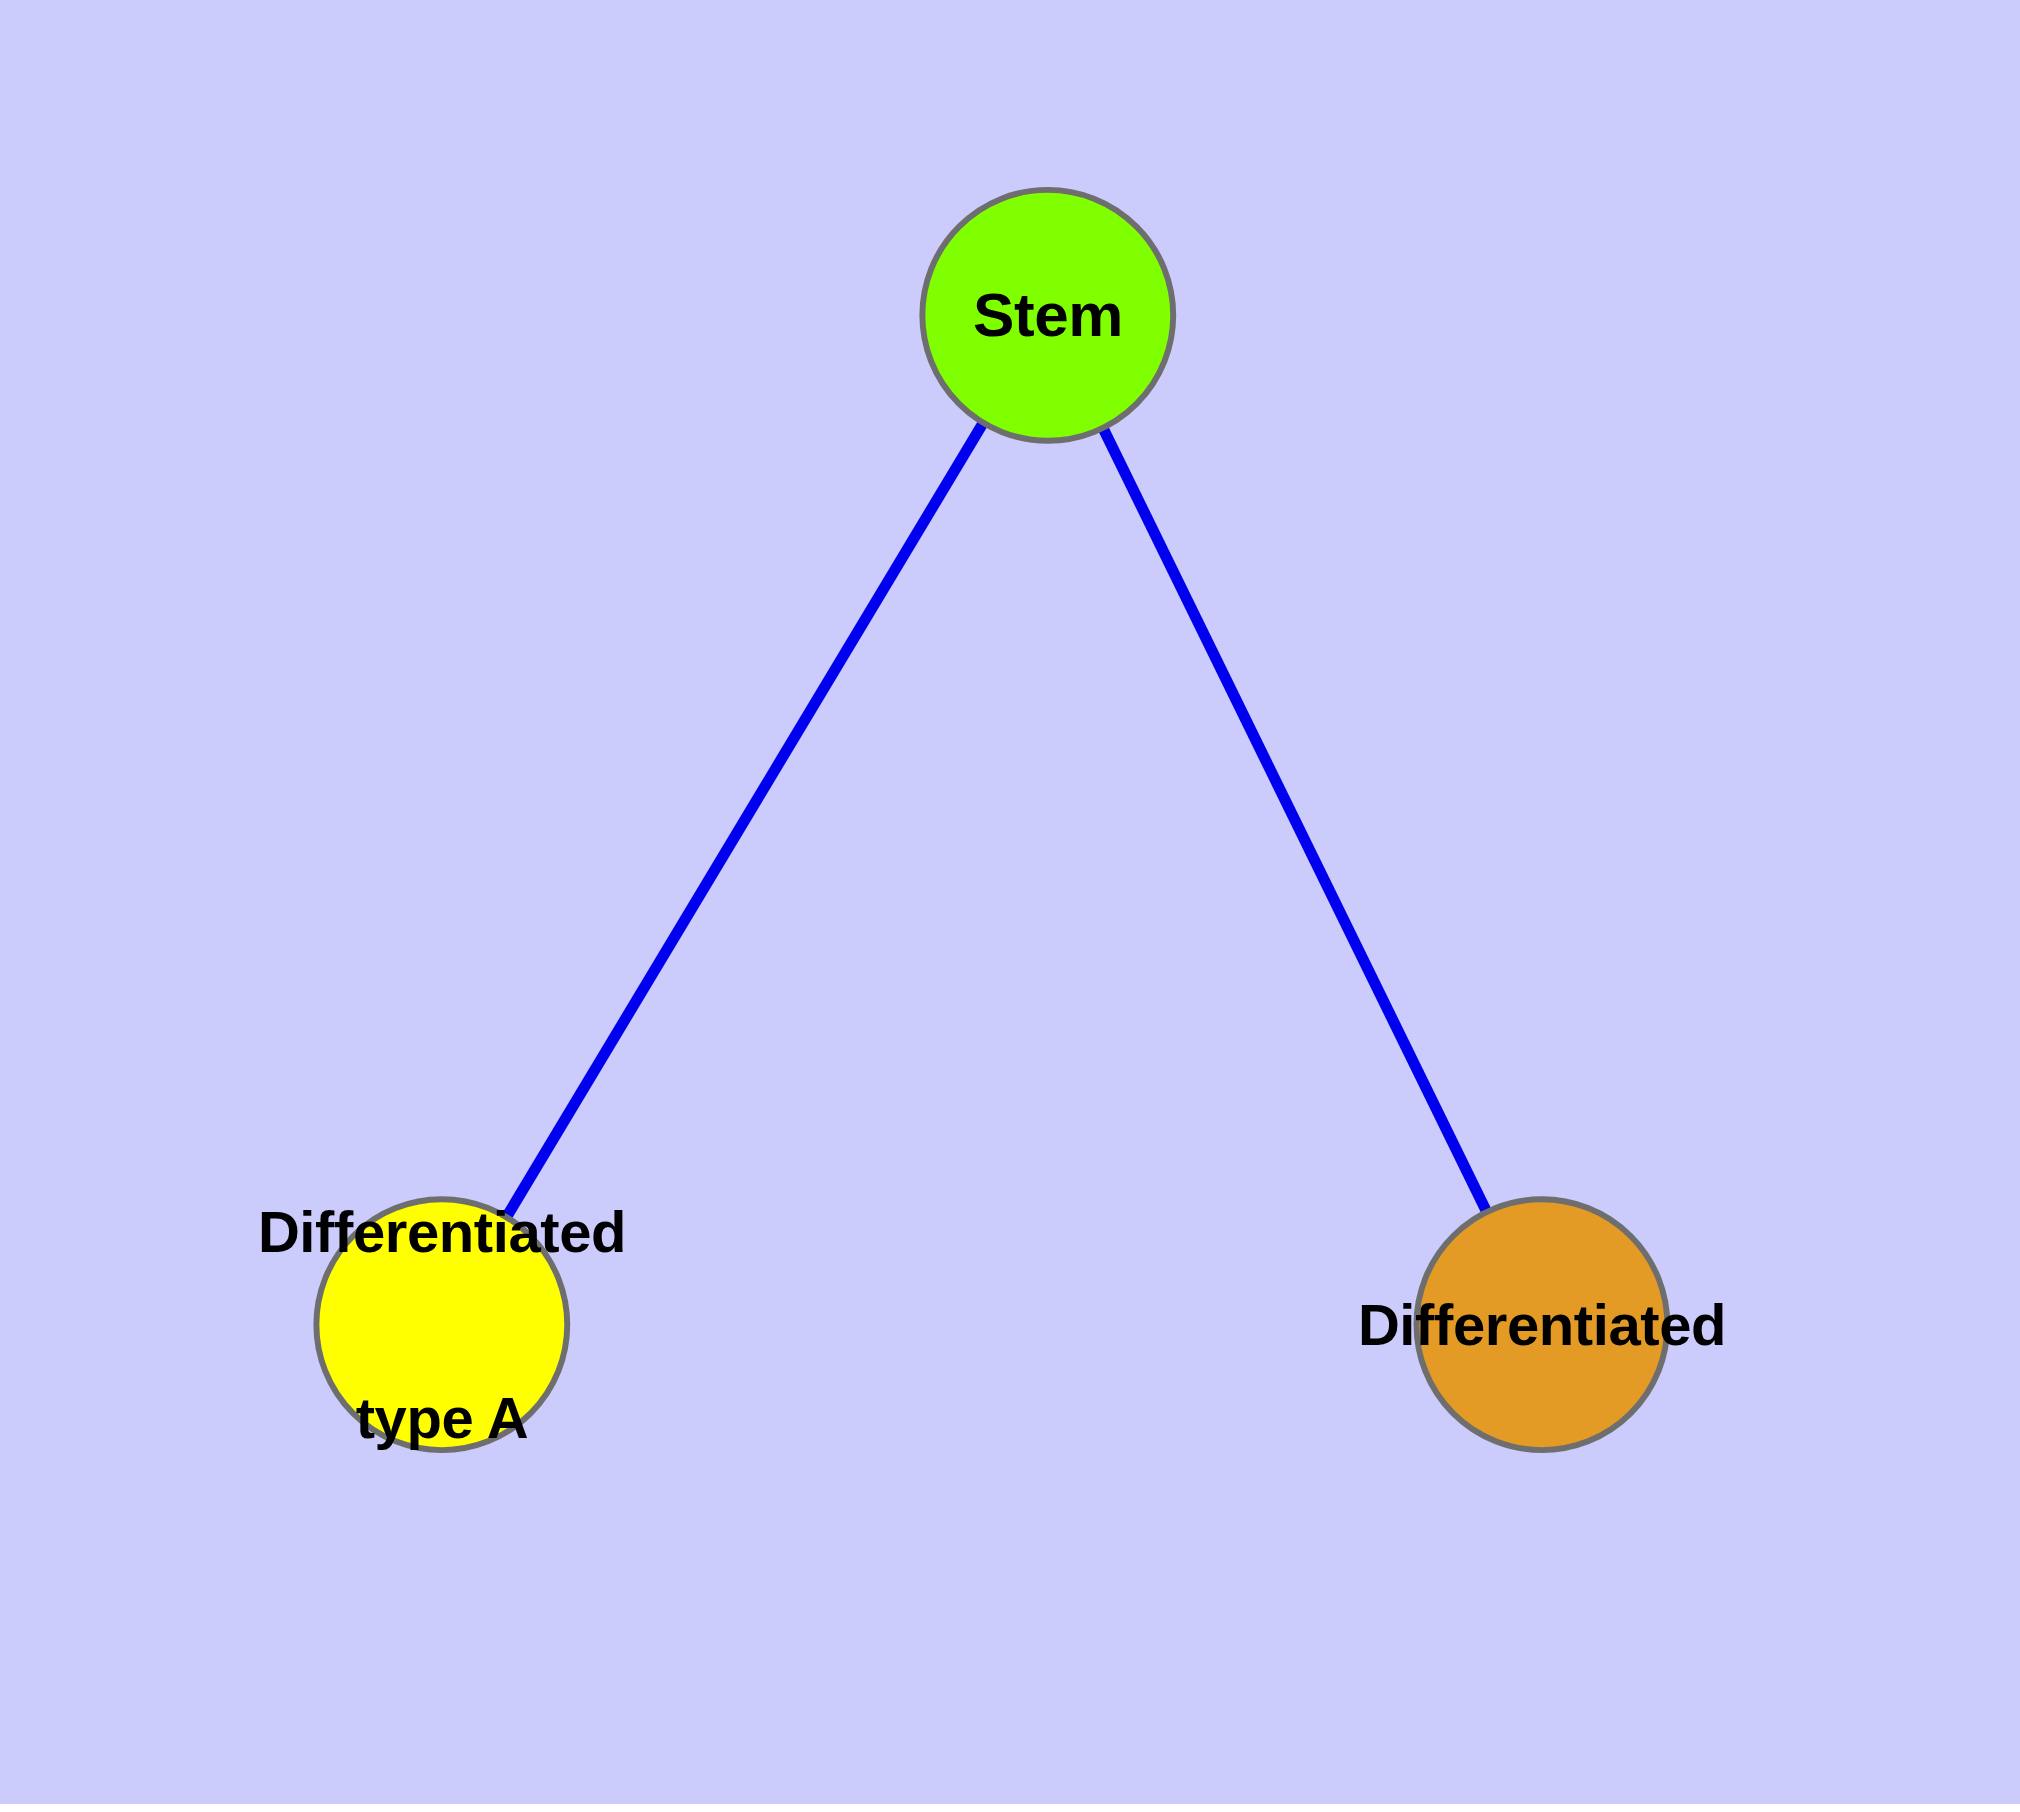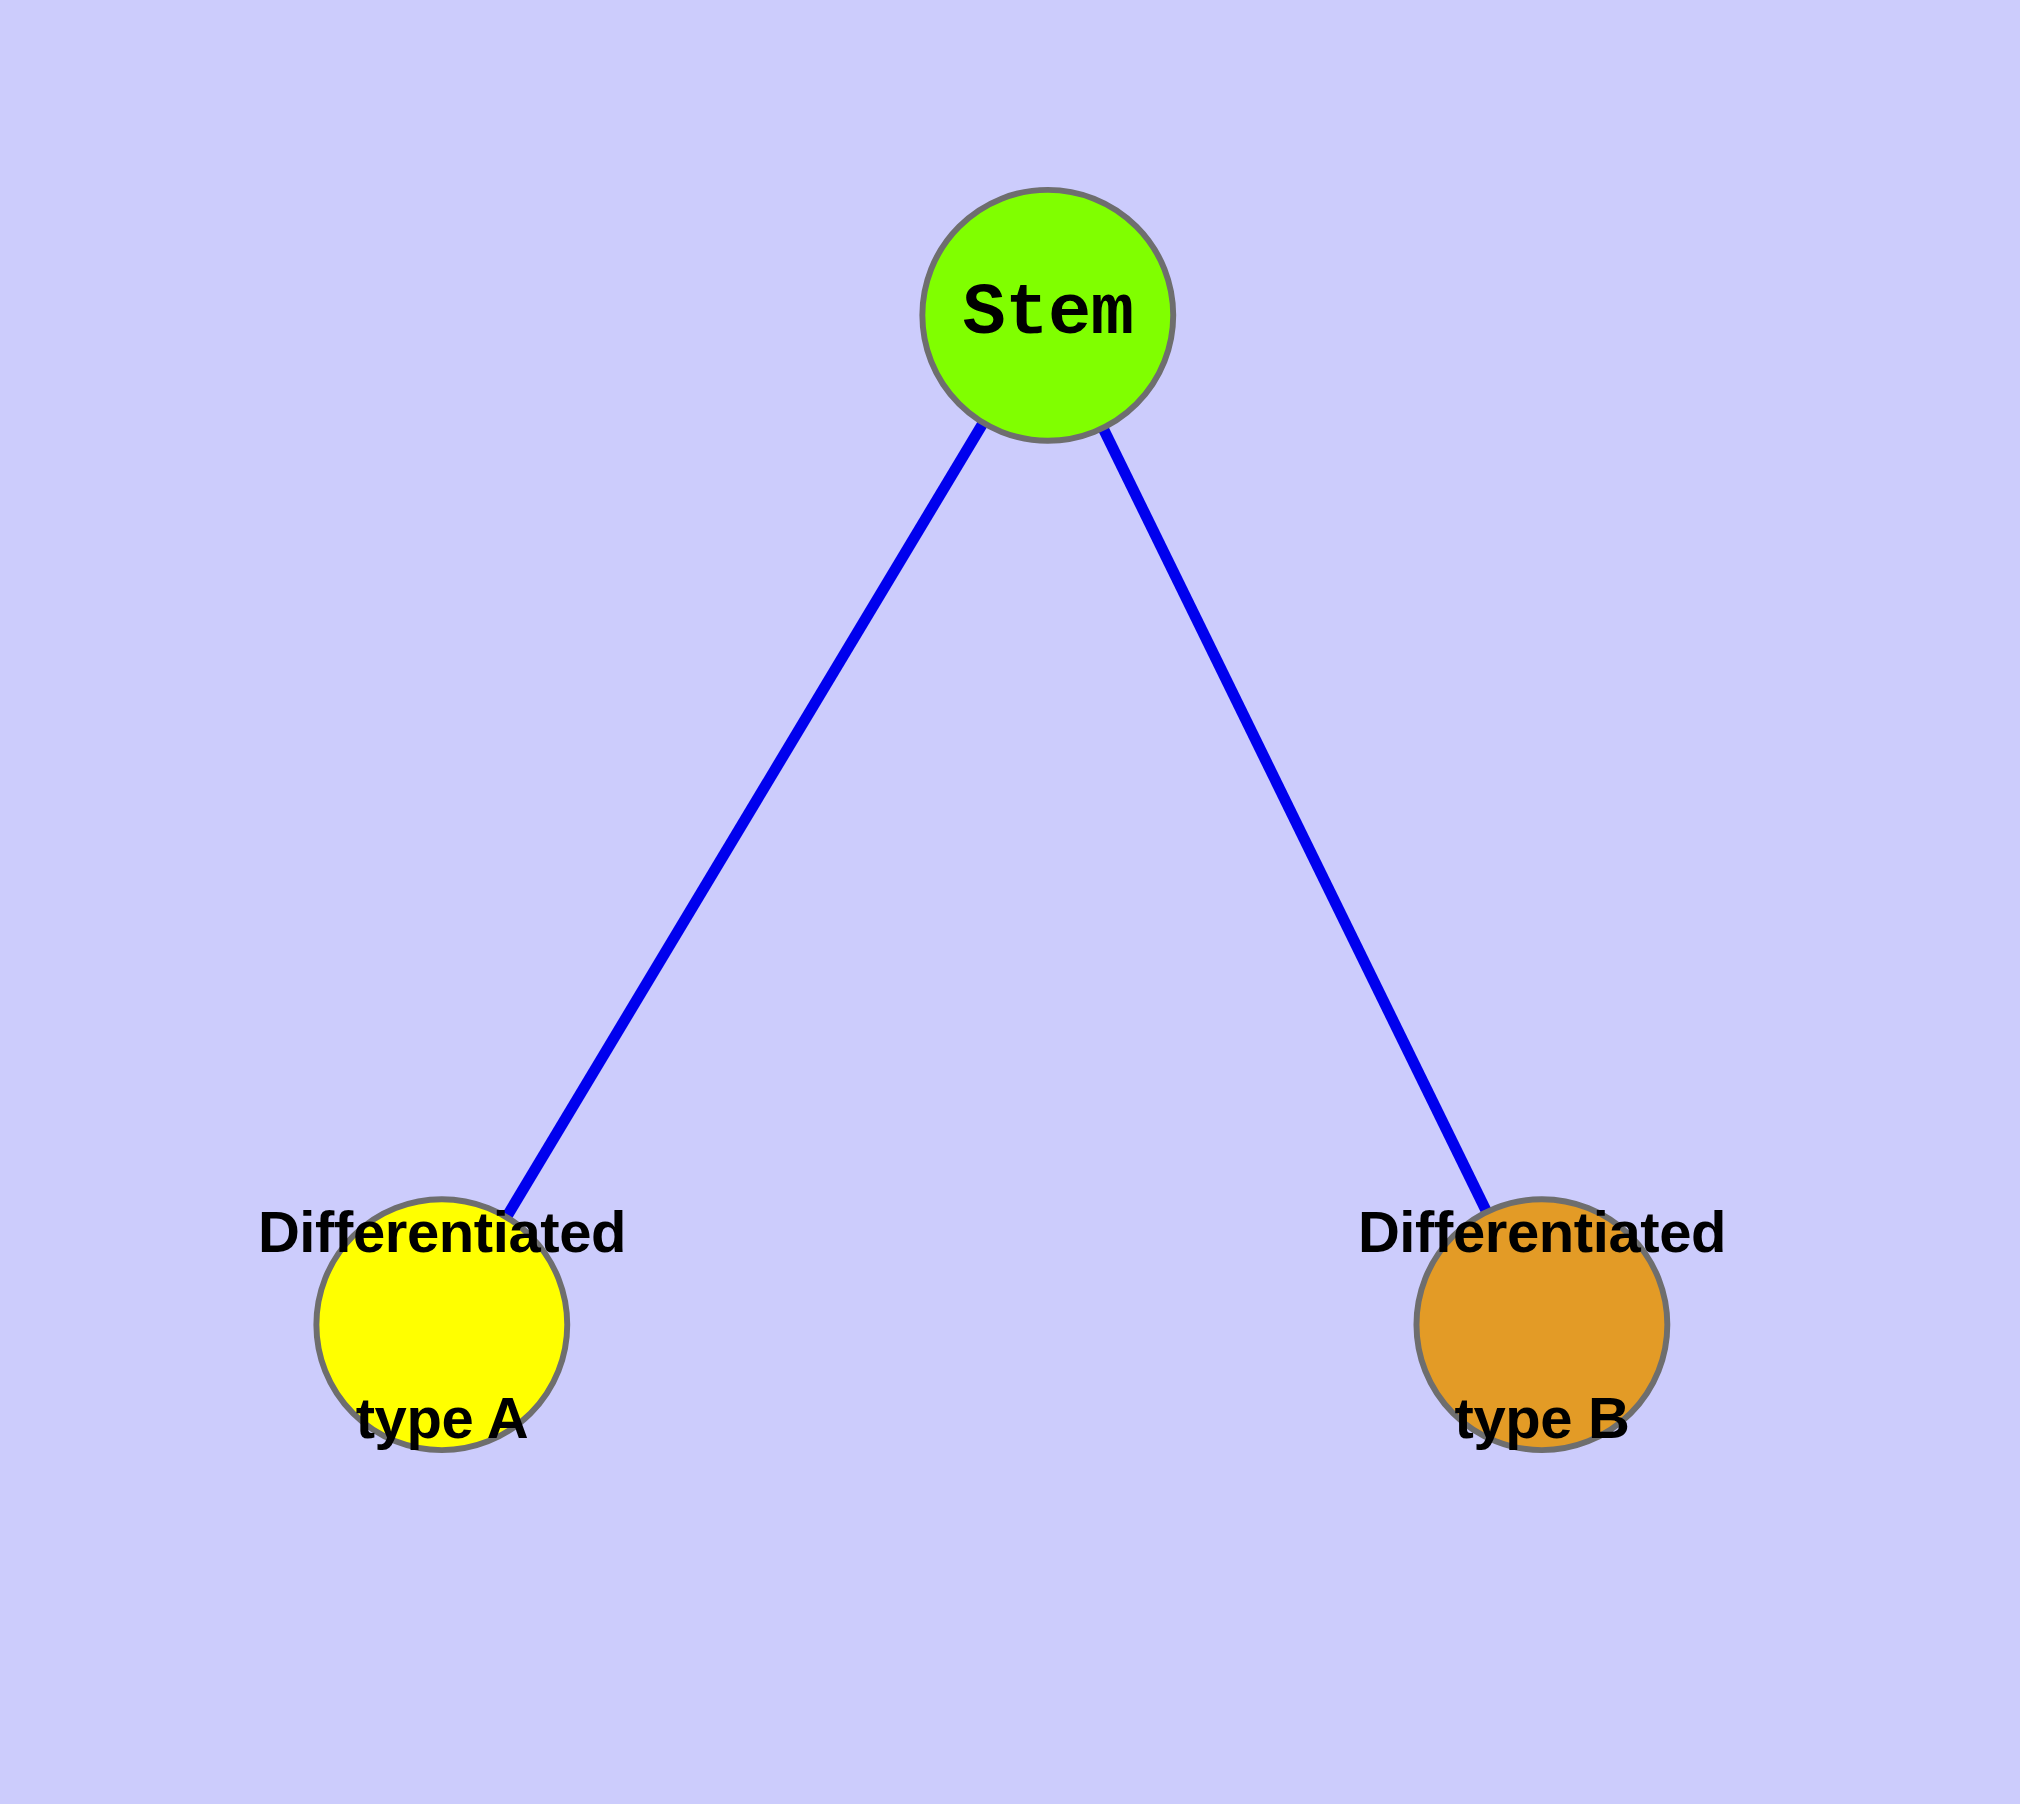--- a/index.html
+++ b/index.html
@@ -37,22 +37,21 @@
     text-align: center;
     font-weight: bold;
     color: #000000;
     line-height: 1.07;
     white-space: pre;
     letter-spacing: -0.4px;
     pointer-events: none;
     transform: translate(-50%, -50%);
   }
   .node-label.single {
-    font-size: 72px;
-    font-family: Liberation Mono, monospace;
+    font-size: 62px;
   }
   .node-label.double {
     font-size: 58px;
   }
 </style>
 </head>
 <body>
 
 <div id="canvas">
 
@@ -72,17 +71,16 @@
 
   <div class="node-label single" style="left:1048px; top:315px;">Stem</div>
 
   <div class="node-label double" style="left:442px; top:1325px;">
     <div>Differentiated</div>
     <div>type A</div>
   </div>
 
   <div class="node-label double" style="left:1542px; top:1325px;">
     <div>Differentiated</div>
-    <div>type B</div>
   </div>
 
 </div>
 
 
 </body></html>

